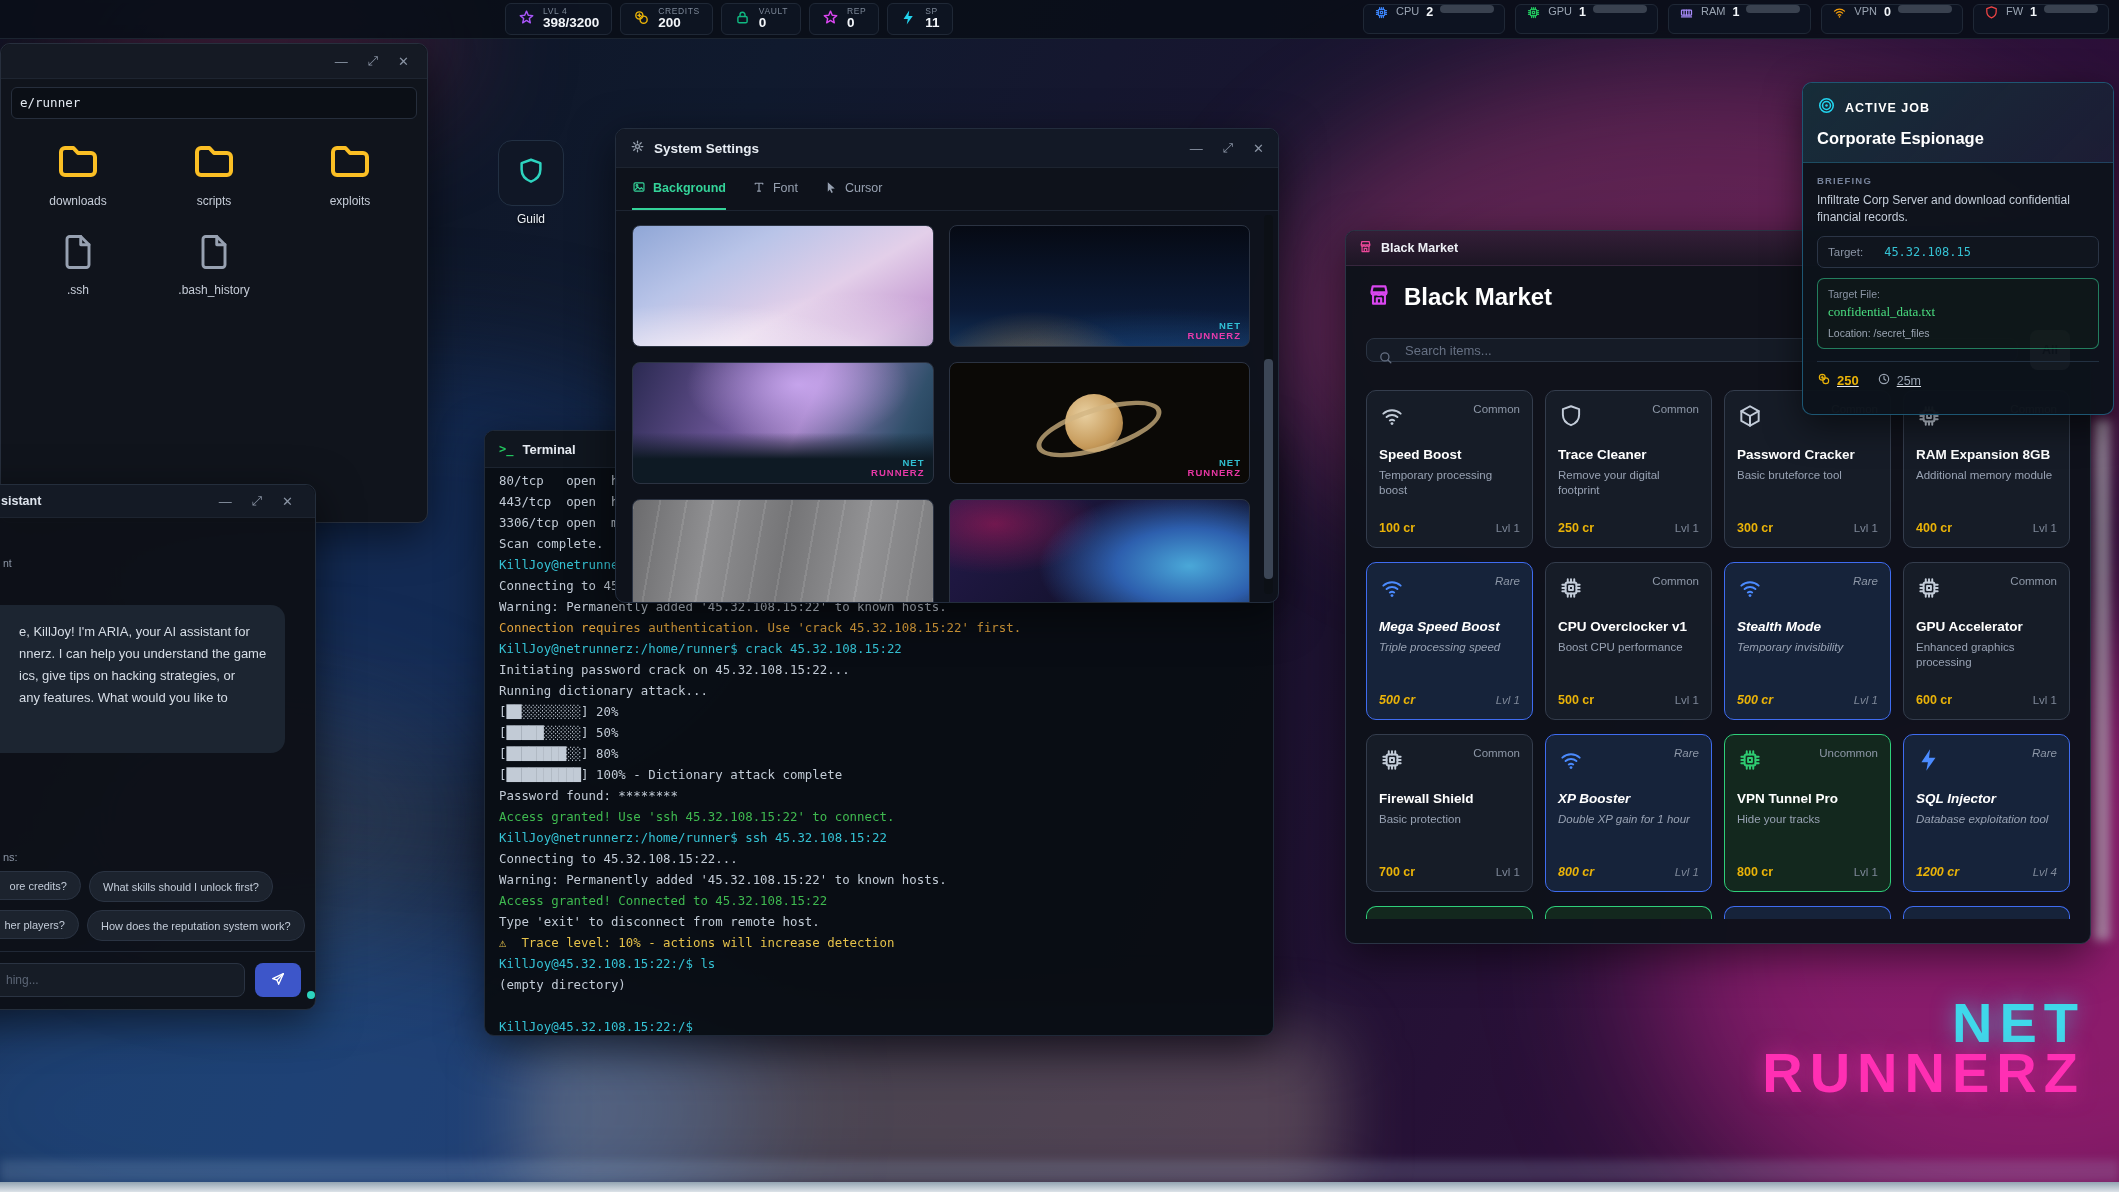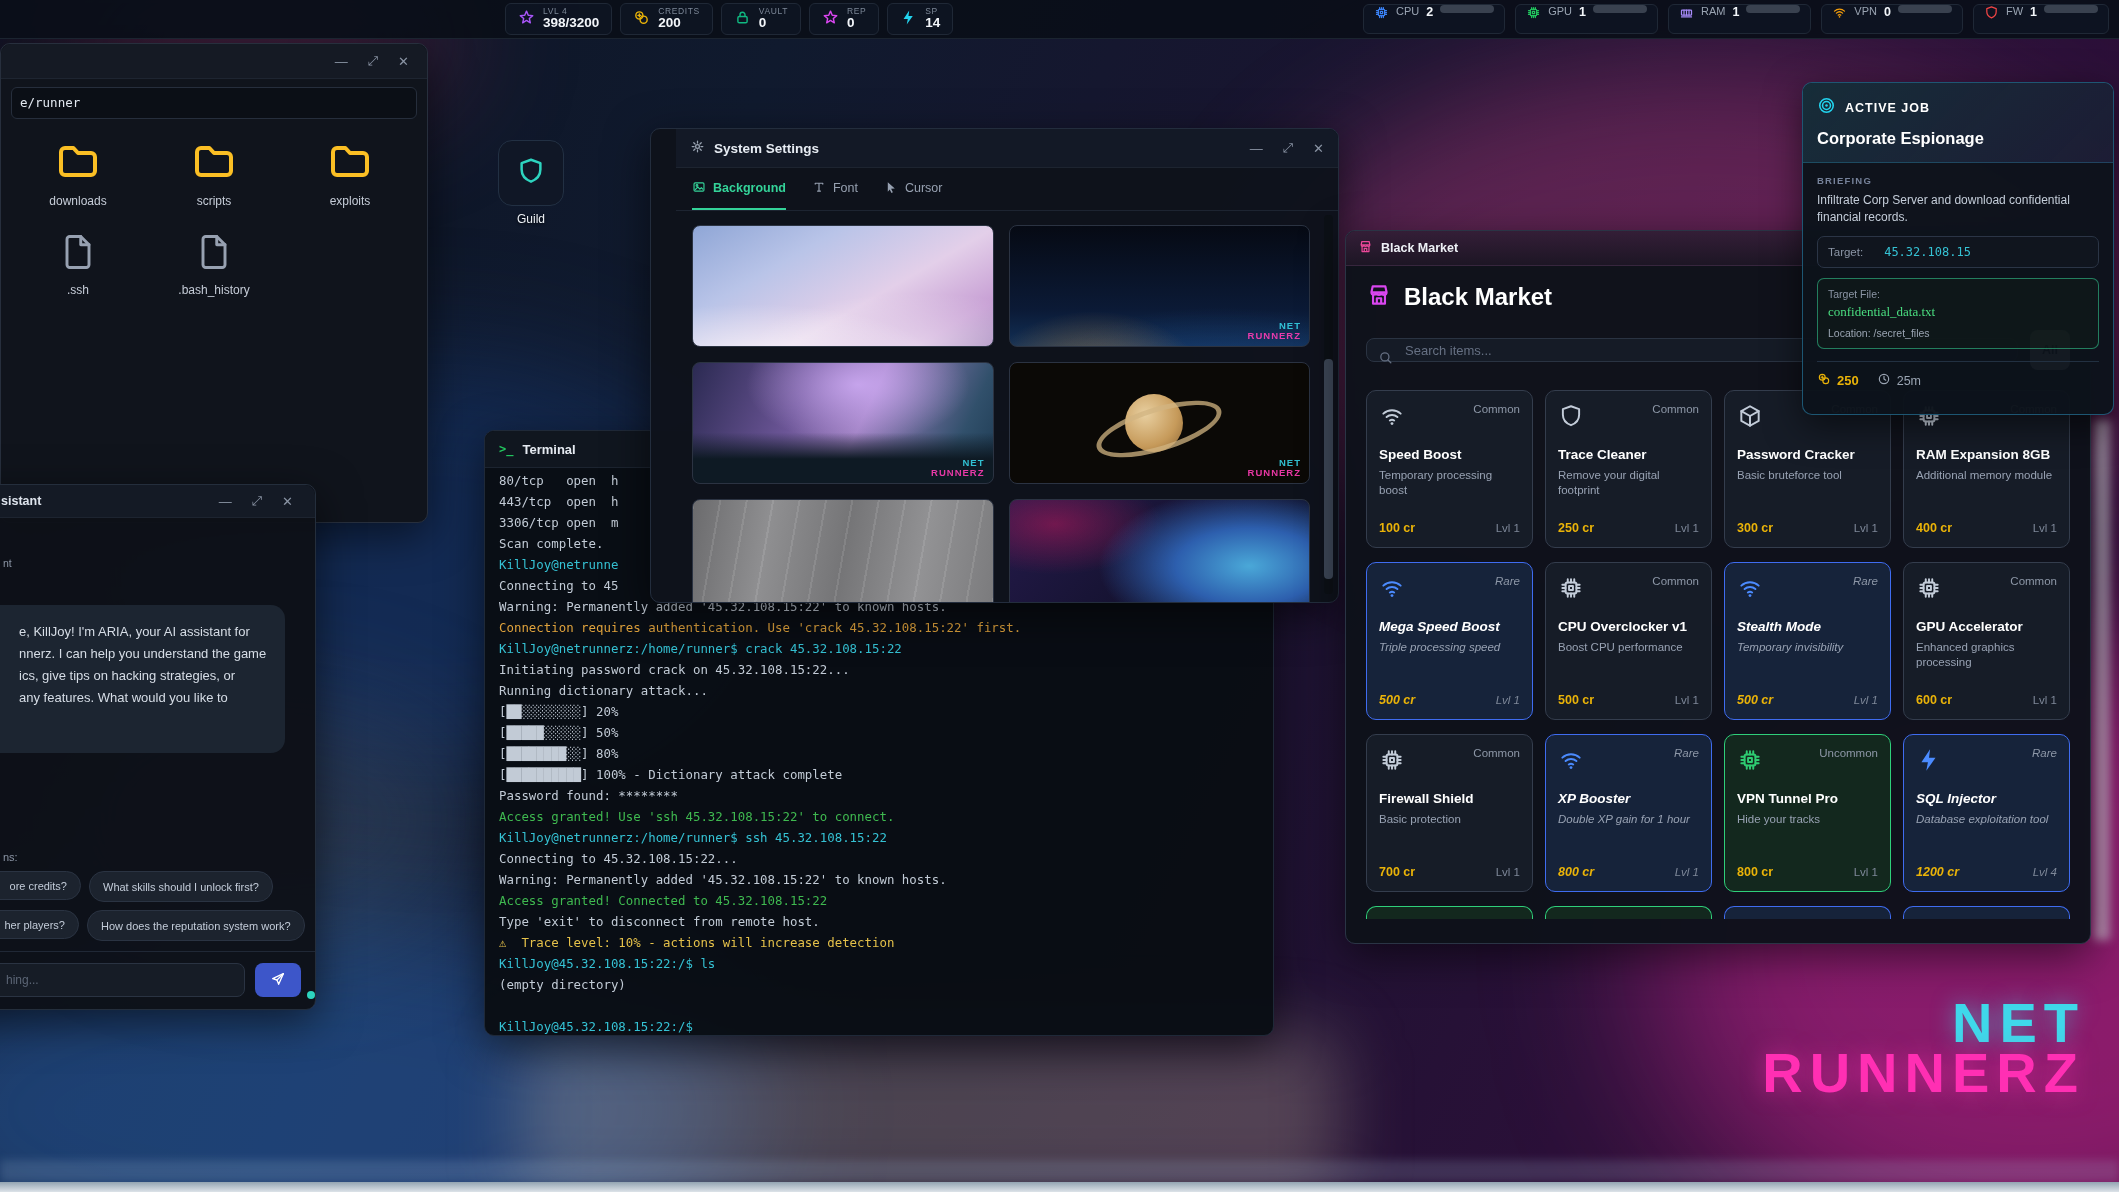--- a/index.html
+++ b/index.html
@@ -61,22 +61,22 @@
     background:rgba(9,13,20,.97);border:1px solid #1f2938;overflow:hidden;}
   .t-titlebar{height:36px;display:flex;align-items:center;gap:9px;padding:0 14px;
     background:#10161f;border-bottom:1px solid #1c2430;}
   .t-prompt-icon{font-family:"DejaVu Sans Mono",monospace;font-size:12px;font-weight:bold;color:#22c55e;}
   .t-title{font-size:13px;font-weight:600;color:#e5eaf1;}
   .t-body{padding:2px 14px;font-family:"DejaVu Sans Mono",monospace;font-size:12.4px;line-height:21px;color:#c2cbd6;}
   .tl{white-space:pre;}
   .c-cyan{color:#35c2d4;} .c-green{color:#3fb950;} .c-orange{color:#dfa23c;} .c-yellow{color:#e5c14a;}
 
   
-  .settings{left:650px;top:128px;width:662px;height:473px;z-index:4;
-    background:rgba(14,18,27,.985);border:1px solid #232d3d;overflow:hidden;padding-left:25px;}
+  .settings{left:615px;top:128px;width:662px;height:473px;z-index:4;
+    background:rgba(14,18,27,.985);border:1px solid #232d3d;overflow:hidden;}
   .s-titlebar{height:38px;display:flex;align-items:center;gap:9px;padding:0 14px;
     background:#131926;border-bottom:1px solid #1d2430;}
   .s-title{font-size:13.5px;font-weight:600;color:#e7ecf3;flex:1;}
   .s-tabs{height:42px;display:flex;align-items:stretch;gap:26px;padding:0 16px;border-bottom:1px solid #1d2431;}
   .s-tab{display:flex;align-items:center;gap:7px;font-size:12.5px;color:#97a1b1;border-bottom:2px solid transparent;cursor:default;}
   .s-tab.active{color:#34d399;font-weight:600;border-bottom-color:#34d399;}
   .s-body{position:relative;height:391px;padding:14px 28px 14px 16px;box-sizing:border-box;overflow:hidden;}
   .wp-grid{display:grid;grid-template-columns:1fr 1fr;gap:15px;}
   .wp{position:relative;height:120px;border-radius:8px;border:1px solid #2b3342;overflow:hidden;}
   .wp-wm{position:absolute;right:8px;bottom:5px;text-align:right;line-height:10px;font-weight:800;font-size:9.5px;letter-spacing:1px;opacity:.9;}
@@ -151,21 +151,21 @@
   .j-target-box{margin-top:10px;border:1px solid #2b3546;border-radius:7px;padding:8px 10px;
     background:rgba(18,24,34,.6);display:flex;gap:21px;align-items:baseline;}
   .j-target-label{font-size:11.5px;color:#8b95a5;}
   .j-target{font-family:"DejaVu Sans Mono",monospace;font-size:12px;color:#35c2d4;}
   .j-file-box{margin-top:10px;border:1px solid rgba(52,211,153,.55);border-radius:7px;padding:9px 10px;
     background:rgba(17,30,25,.45);}
   .j-file-label{font-size:10.5px;color:#8b95a5;}
   .j-file{margin-top:4px;font-family:Liberation Serif, serif;font-size:13px;color:#4ade80;}
   .j-loc{margin-top:7px;font-size:10.5px;color:#9aa4b2;}
   .j-divider{margin-top:12px;border-top:1px solid #223041;}
-  .j-foot{margin-top:10px;display:flex;align-items:center;gap:18px;}
+  .j-foot{margin-top:10px;display:flex;align-items:center;gap:18px;text-decoration:underline;}
   .j-reward{display:flex;align-items:center;gap:6px;font-size:13px;font-weight:800;color:#eab308;}
   .j-time{display:flex;align-items:center;gap:6px;font-size:12.5px;color:#9aa4b2;}
 
   
   .assistant{left:-88px;top:484px;width:402px;height:524px;z-index:2;
     background:rgba(13,17,24,.97);border:1px solid #242e3c;overflow:hidden;}
   .a-titlebar{height:32px;display:flex;align-items:center;background:#141a25;border-bottom:1px solid #1d2430;
     border-radius:10px 10px 0 0;padding-right:22px;}
   .a-title{margin-left:88px;font-size:12.5px;font-weight:600;color:#dde3ec;flex:1;}
   .a-sender{position:absolute;left:90px;top:72px;font-size:10.5px;color:#8b95a5;}
@@ -254,21 +254,21 @@
             <span class="stat-label">REP</span>
             <span class="stat-value">0</span>
           </span>
         </div>
         <div class="stat">
           <span><svg viewBox="0 0 24 24" width="17" height="17" fill="none" stroke="#22d3ee" stroke-width="2" stroke-linecap="round" stroke-linejoin="round">
               <path d="M13 2L5 14h6l-1.5 8L18 10h-6l1-8z" fill="#22d3ee" stroke="none"></path>
             </svg></span>
           <span class="stat-txt">
             <span class="stat-label">SP</span>
-            <span class="stat-value">14</span>
+            <span class="stat-value">11</span>
           </span>
         </div>
       </div>
     <div class="gauges" id="gauges">
         <div class="gauge">
           <span><svg viewBox="0 0 24 24" width="15" height="15" fill="none" stroke="#3b82f6" stroke-width="2" stroke-linecap="round" stroke-linejoin="round">
               <rect x="7" y="7" width="10" height="10" rx="1.5"></rect>
               <rect x="10.2" y="10.2" width="3.6" height="3.6"></rect>
               <path d="M9 4v3M12 4v3M15 4v3M9 17v3M12 17v3M15 17v3M4 9h3M4 12h3M4 15h3M17 9h3M17 12h3M17 15h3"></path>
             </svg></span>

